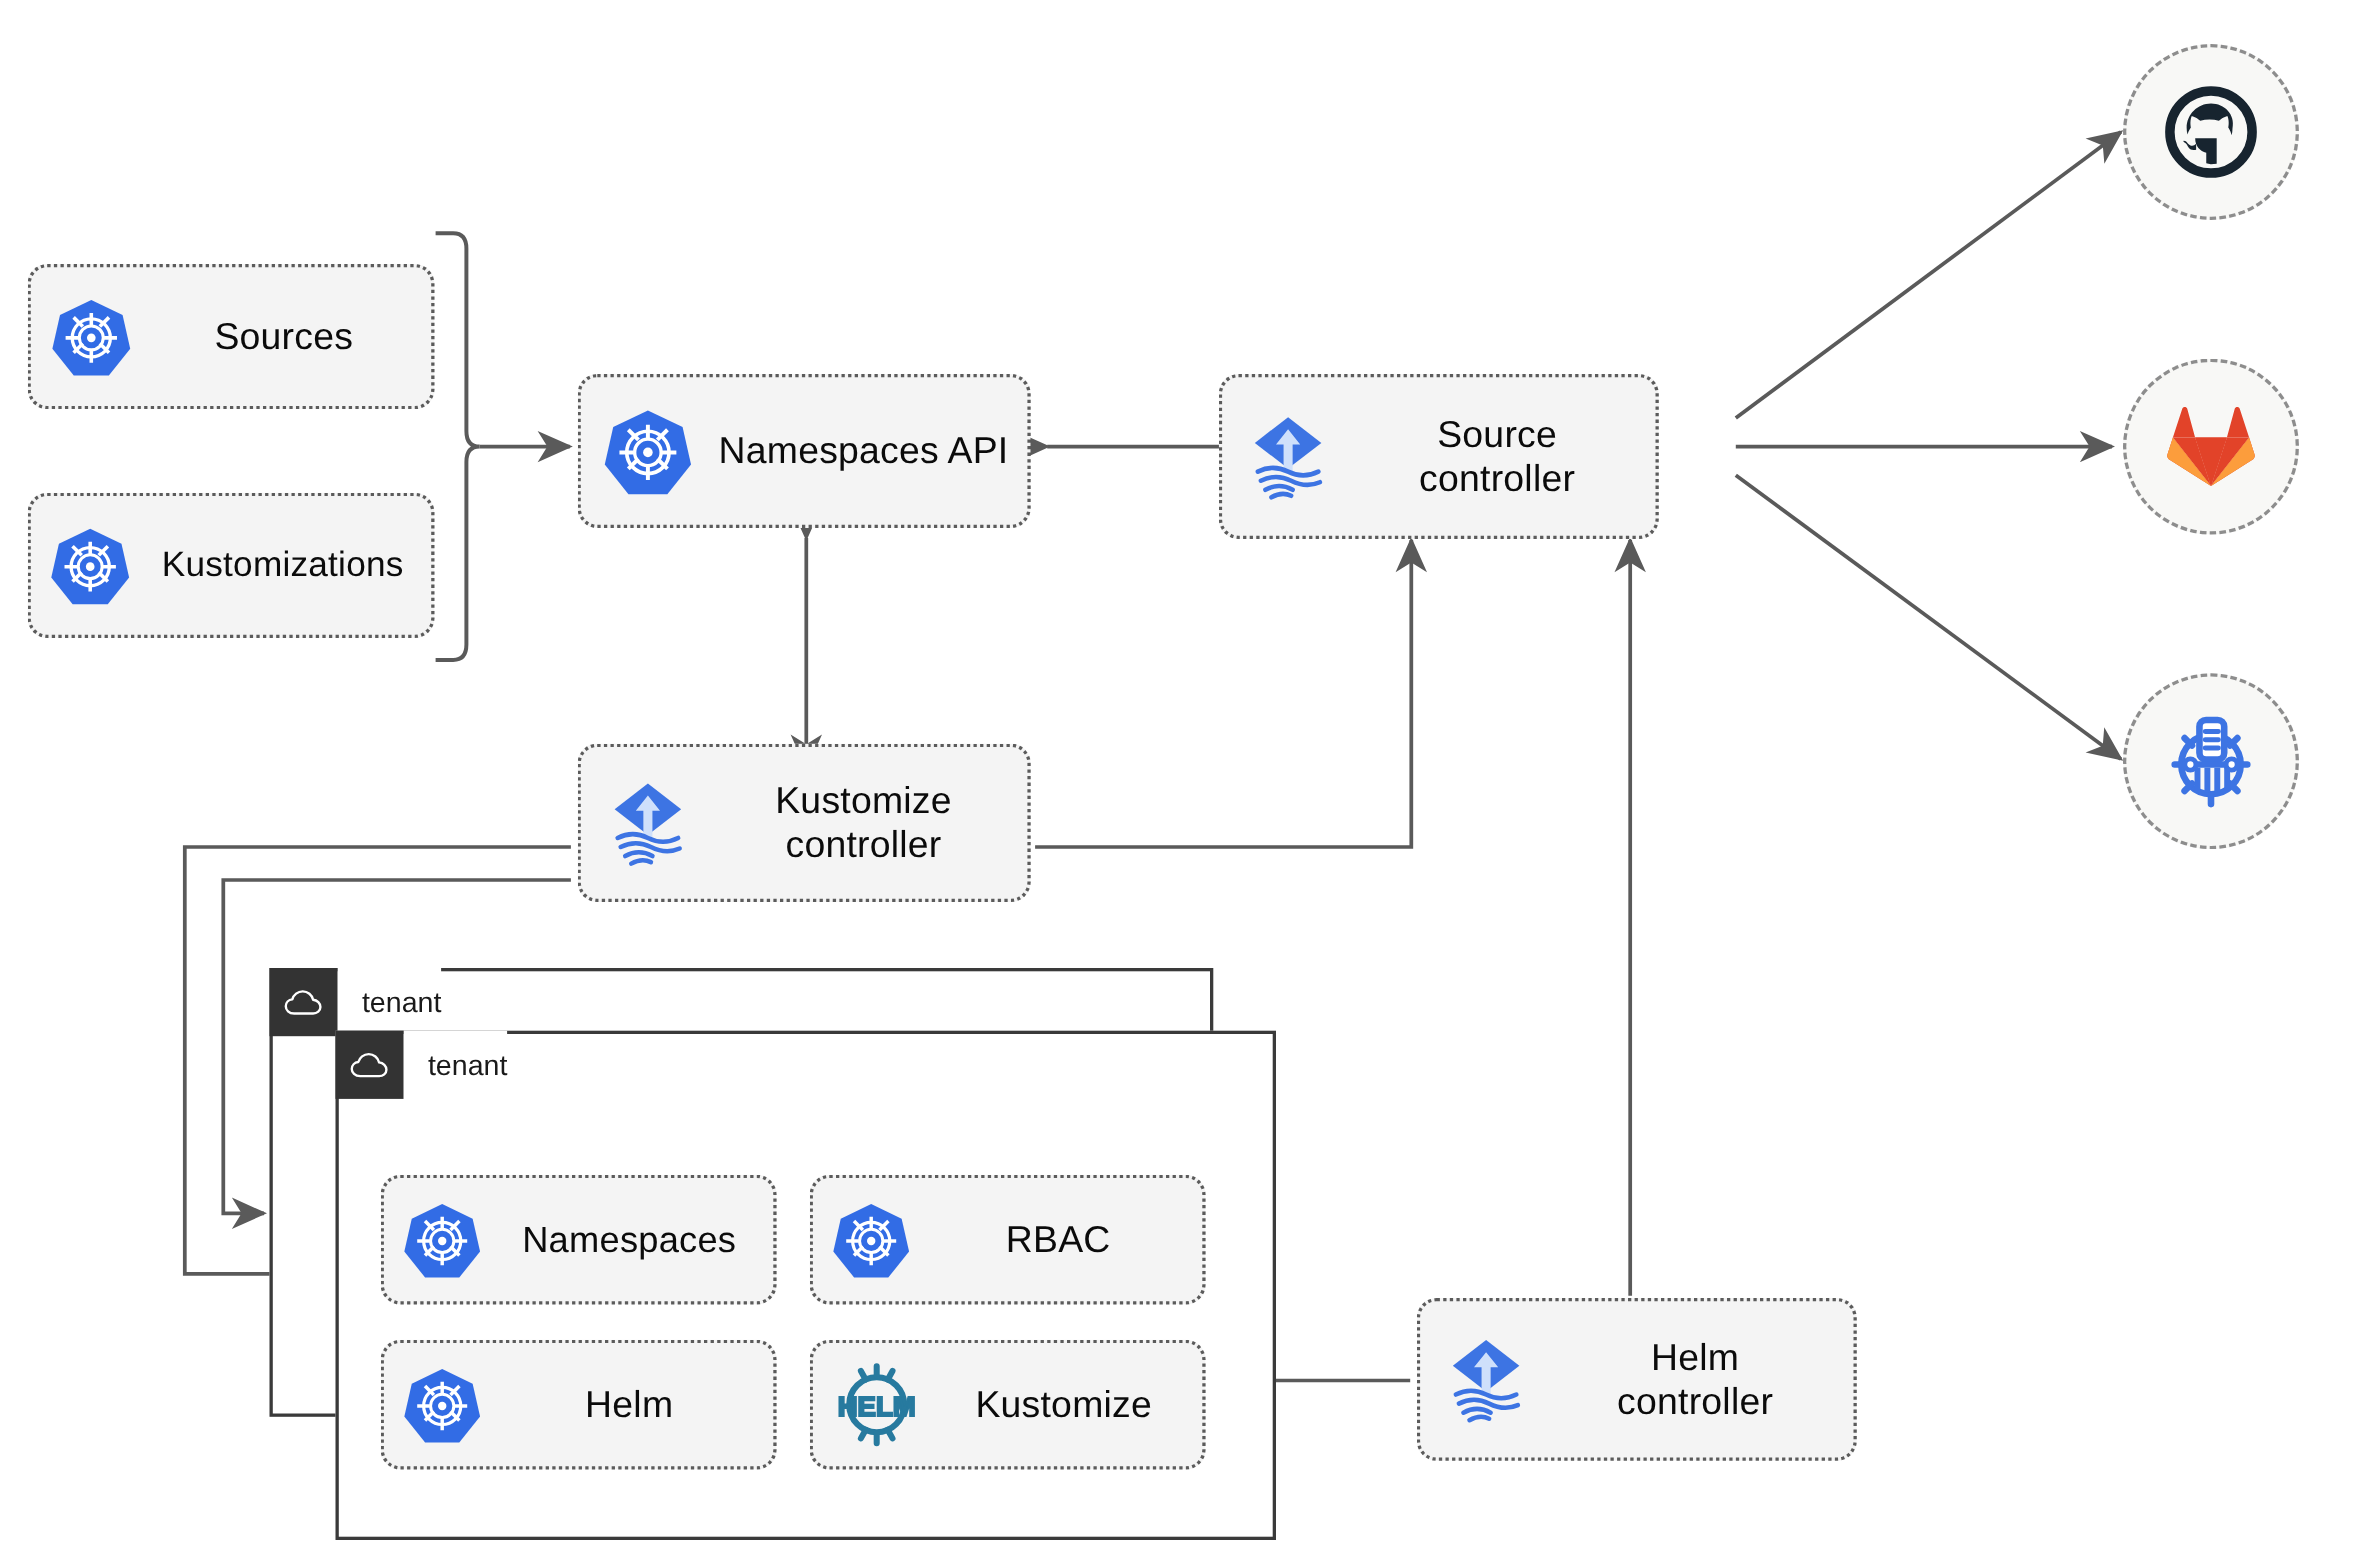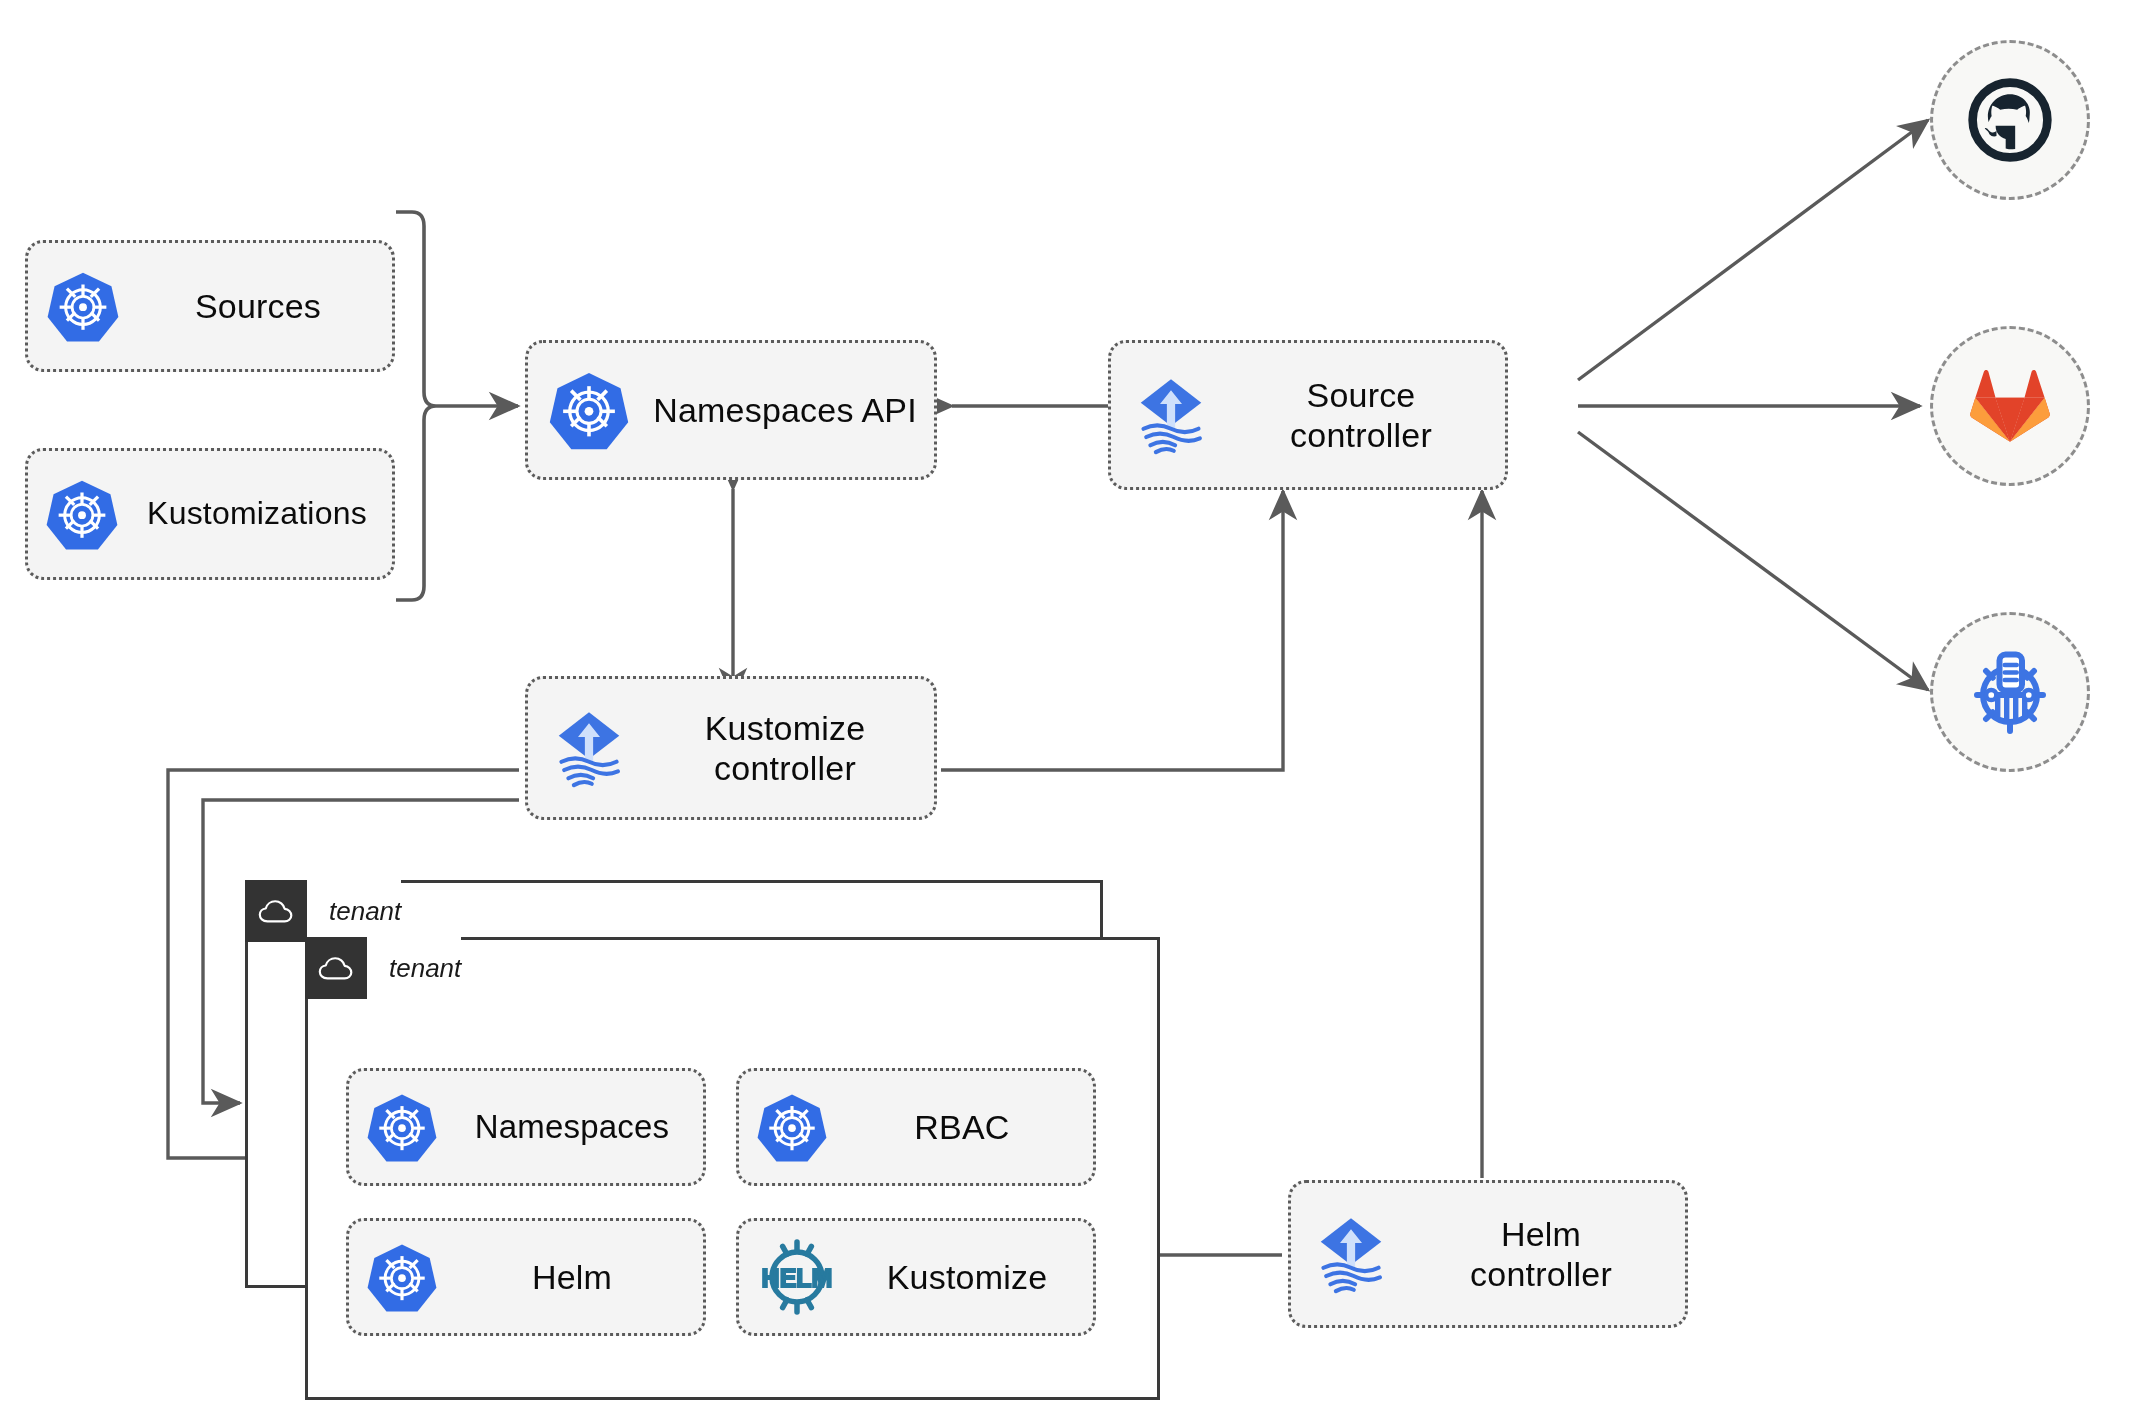--- a/index.html
+++ b/index.html
@@ -24,21 +24,21 @@
     padding-right:14px;white-space:pre-line;
   }
 
   
   .tenant{
     position:absolute;background:#ffffff;
     border:3px solid #3a3a3a;box-sizing:border-box;
   }
   .tenant-hd{
     position:absolute;left:-3px;top:-3px;
-    height:62px;display:flex;align-items:flex-end;font-style:italic;
+    height:62px;display:flex;align-items:flex-end;
   }
   .tenant-badge{
     width:62px;height:62px;background:#333333;
     display:flex;align-items:center;justify-content:center;flex:0 0 auto;
   }
   .tenant-name{
     font-size:26px;color:#1a1a1a;padding-left:22px;background:#fff;
     line-height:62px;height:62px;white-space:nowrap;
   }
 

